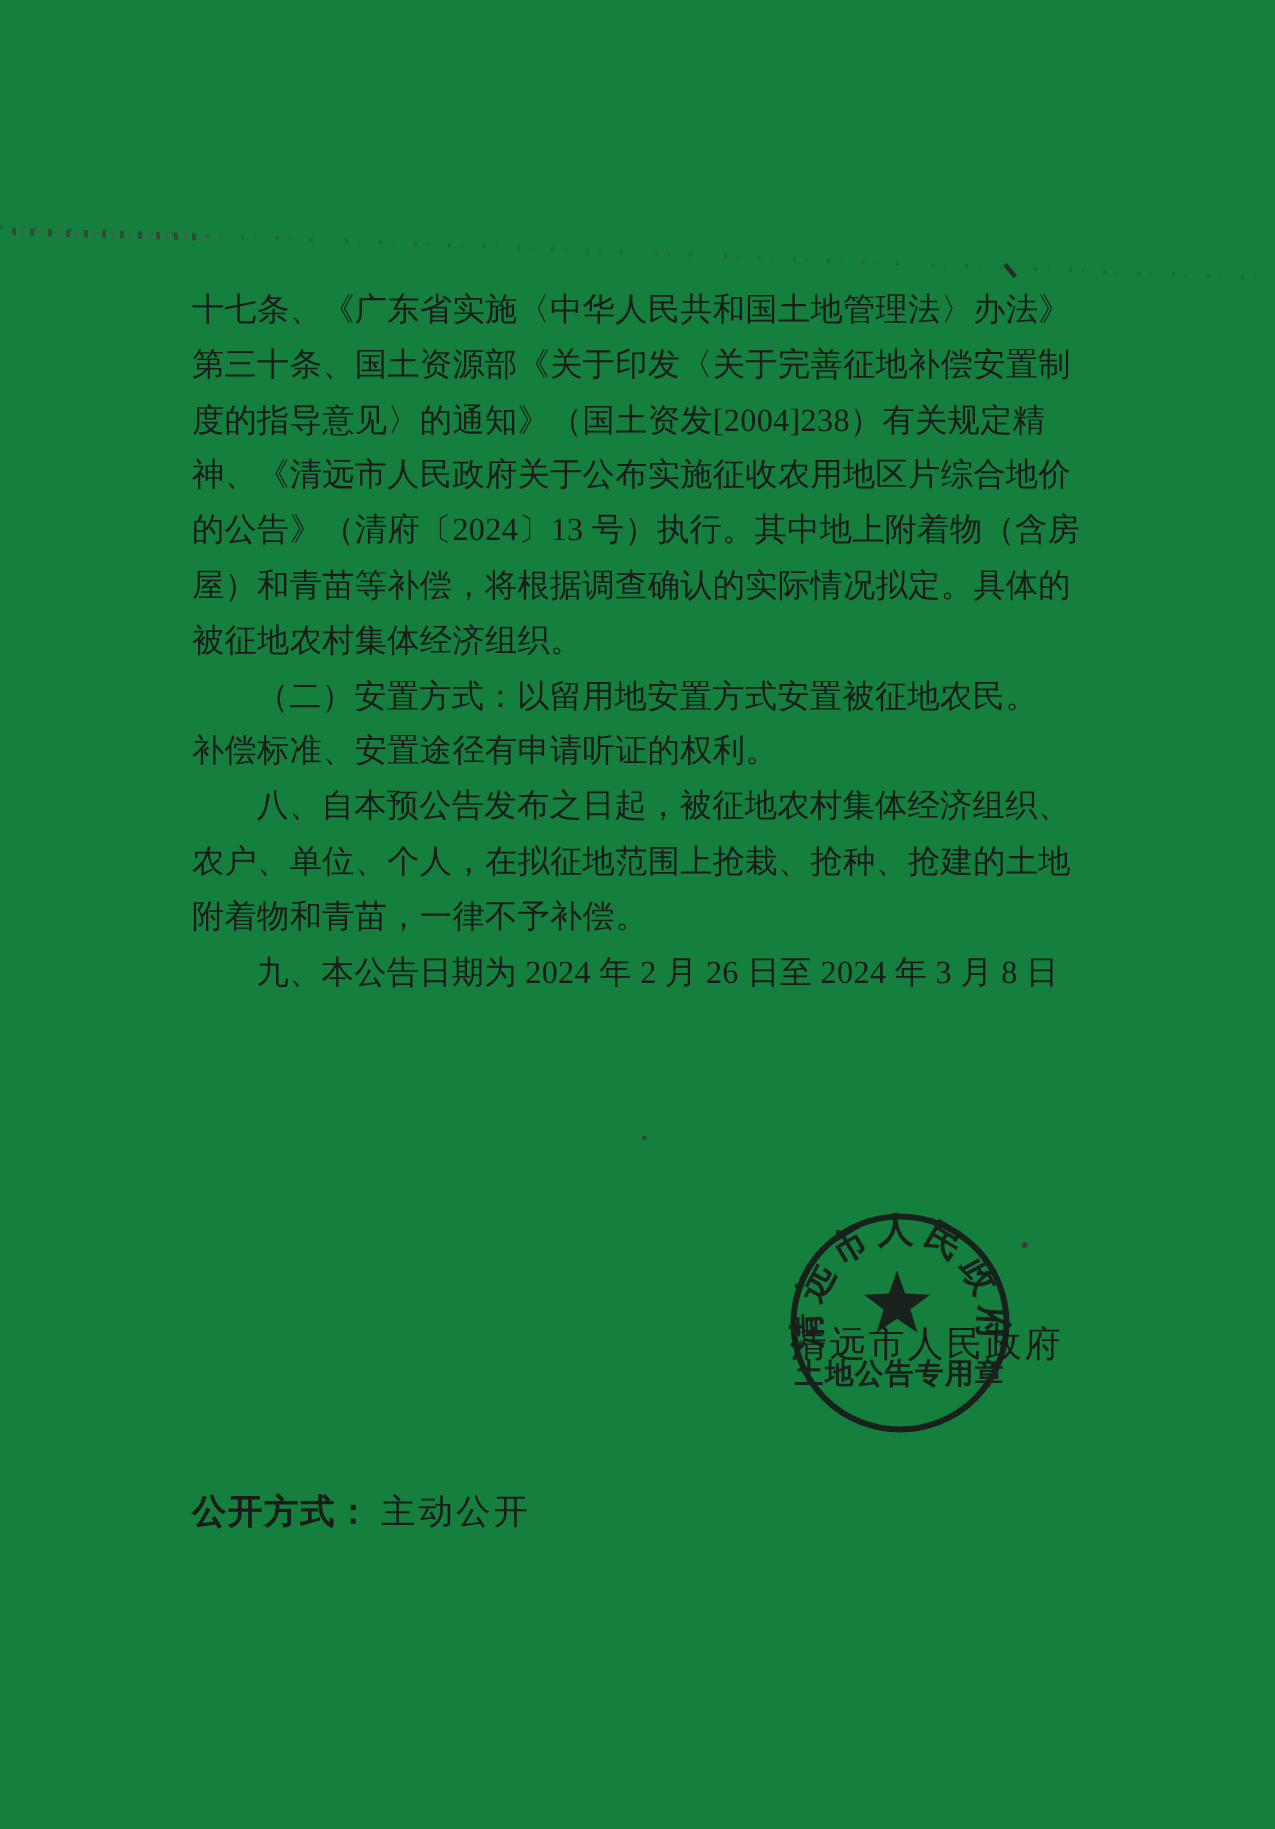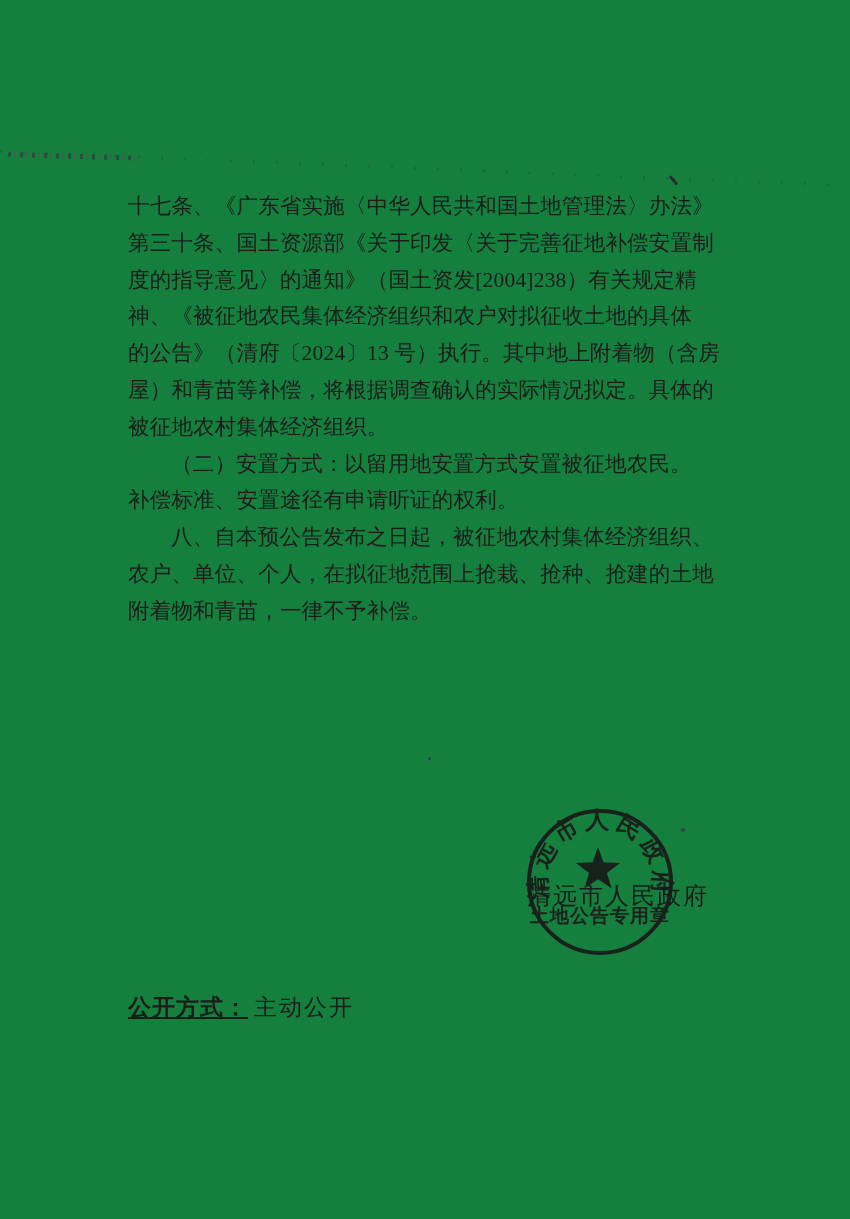--- a/index.html
+++ b/index.html
@@ -21,21 +21,21 @@
     position:absolute; left:527px; top:880px; font-size:24px;
     letter-spacing:2px; font-weight:500; white-space:nowrap;
   }
   .sig-date {
     position:absolute; left:512px; top:914px; font-size:22px;
     letter-spacing:1px; font-weight:500; white-space:nowrap;
   }
   .seal-svg { position:absolute; left:480px; top:795px; opacity:0.93; }
   
   .footer-line { position:absolute; left:128px; top:992px; font-size:23px; white-space:nowrap; }
-  .footer-label { font-family:"Liberation Sans","DejaVu Sans",sans-serif; font-weight:700; letter-spacing:1px;text-decoration:underline; }
+  .footer-label { font-family:"Liberation Sans","DejaVu Sans",sans-serif; font-weight:700; letter-spacing:1px; }
   .footer-value { font-weight:500; letter-spacing:2px; margin-left:6px; }
   
   .streak-long {
     position:absolute; left:0; top:150px; width:850px; height:3px;
     transform:rotate(2.3deg); transform-origin:left top; opacity:.45;
     background:repeating-linear-gradient(90deg,
       rgba(45,45,45,.55) 0 2px, transparent 2px 9px,
       rgba(45,45,45,.3) 9px 10px, transparent 10px 23px);
   }
   .streak-dense {
@@ -60,29 +60,30 @@
   <div class="streak-long"></div>
   <div class="streak-dense"></div>
   <div class="tick-mark"></div>
   <div class="speck s1"></div>
   <div class="speck s2"></div>
 
   <div class="body-text">
     <div class="line">十七条、《广东省实施〈中华人民共和国土地管理法〉办法》</div>
     <div class="line">第三十条、国土资源部《关于印发〈关于完善征地补偿安置制</div>
     <div class="line">度的指导意见〉的通知》（国土资发[2004]238）有关规定精</div>
-    <div class="line">神、《被征地农民集体经济组织和农户对拟征收土地的具体</div>
+    <div class="line">神、《清远市人民政府关于公布实施征收农用地区片综合地价</div>
     <div class="line">的公告》（清府〔2024〕13 号）执行。其中地上附着物（含房</div>
     <div class="line">屋）和青苗等补偿，将根据调查确认的实际情况拟定。具体的</div>
     <div class="line">被征地农村集体经济组织。</div>
     <div class="line indent">（二）安置方式：以留用地安置方式安置被征地农民。</div>
     <div class="line">补偿标准、安置途径有申请听证的权利。</div>
     <div class="line indent">八、自本预公告发布之日起，被征地农村集体经济组织、</div>
     <div class="line">农户、单位、个人，在拟征地范围上抢栽、抢种、抢建的土地</div>
     <div class="line">附着物和青苗，一律不予补偿。</div>
+    <div class="line indent">九、本公告日期为 2024 年 2 月 26 日至 2024 年 3 月 8 日</div>
   </div>
 
   <div class="sig-name">清远市人民政府</div>
 
   <svg class="seal-svg" width="250" height="175" viewBox="480 795 250 175" xmlns="http://www.w3.org/2000/svg">
     <circle cx="600" cy="882" r="71" fill="none" stroke="#1a1a1a" stroke-width="4"></circle>
     <polygon fill="#1a1a1a" points="598,847 603.4,862.3 620.1,863.1 606.9,873.0 611.7,888.5 598,879.2 584.3,888.5 589.1,873.0 575.9,863.1 592.6,862.3"></polygon>
     <defs>
       <path id="sealArc" d="M 551,904.8 A 54,54 0 1 1 648.9,904.8" fill="none"></path>
     </defs>

